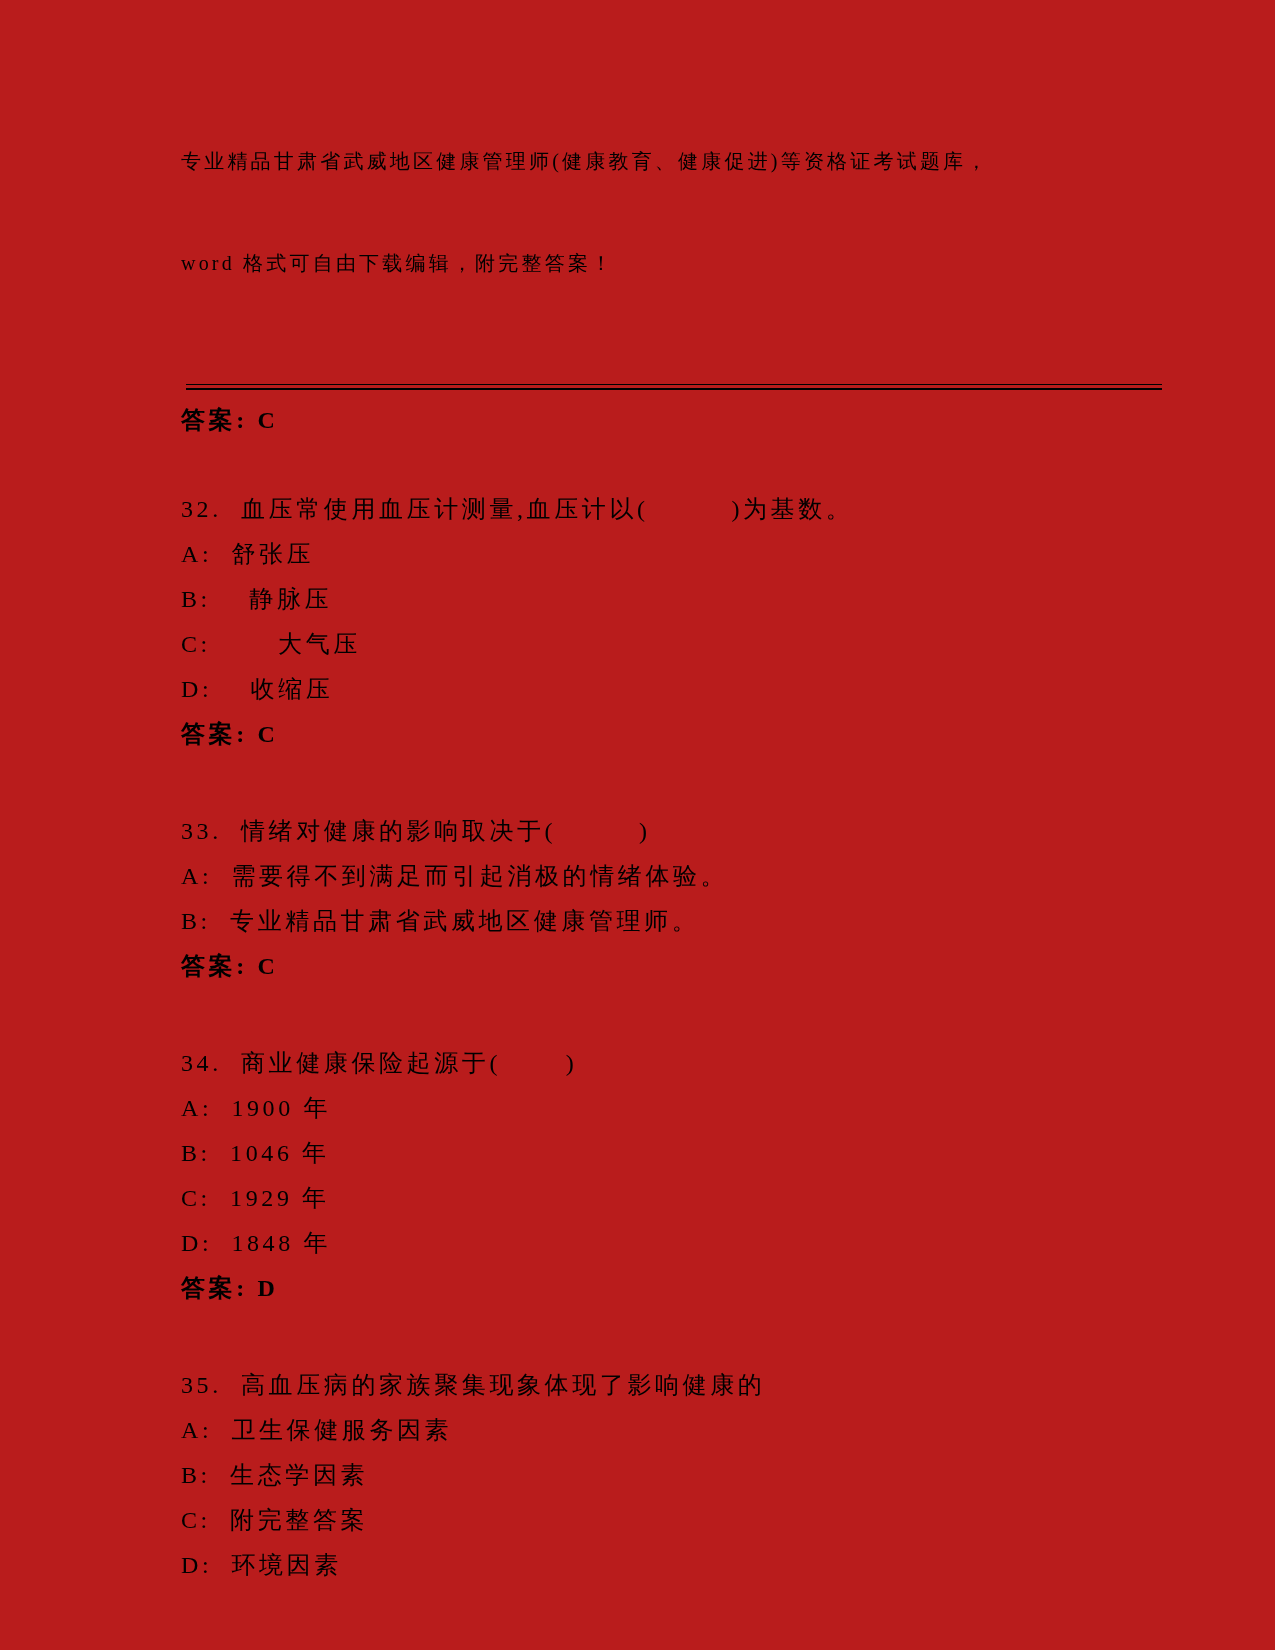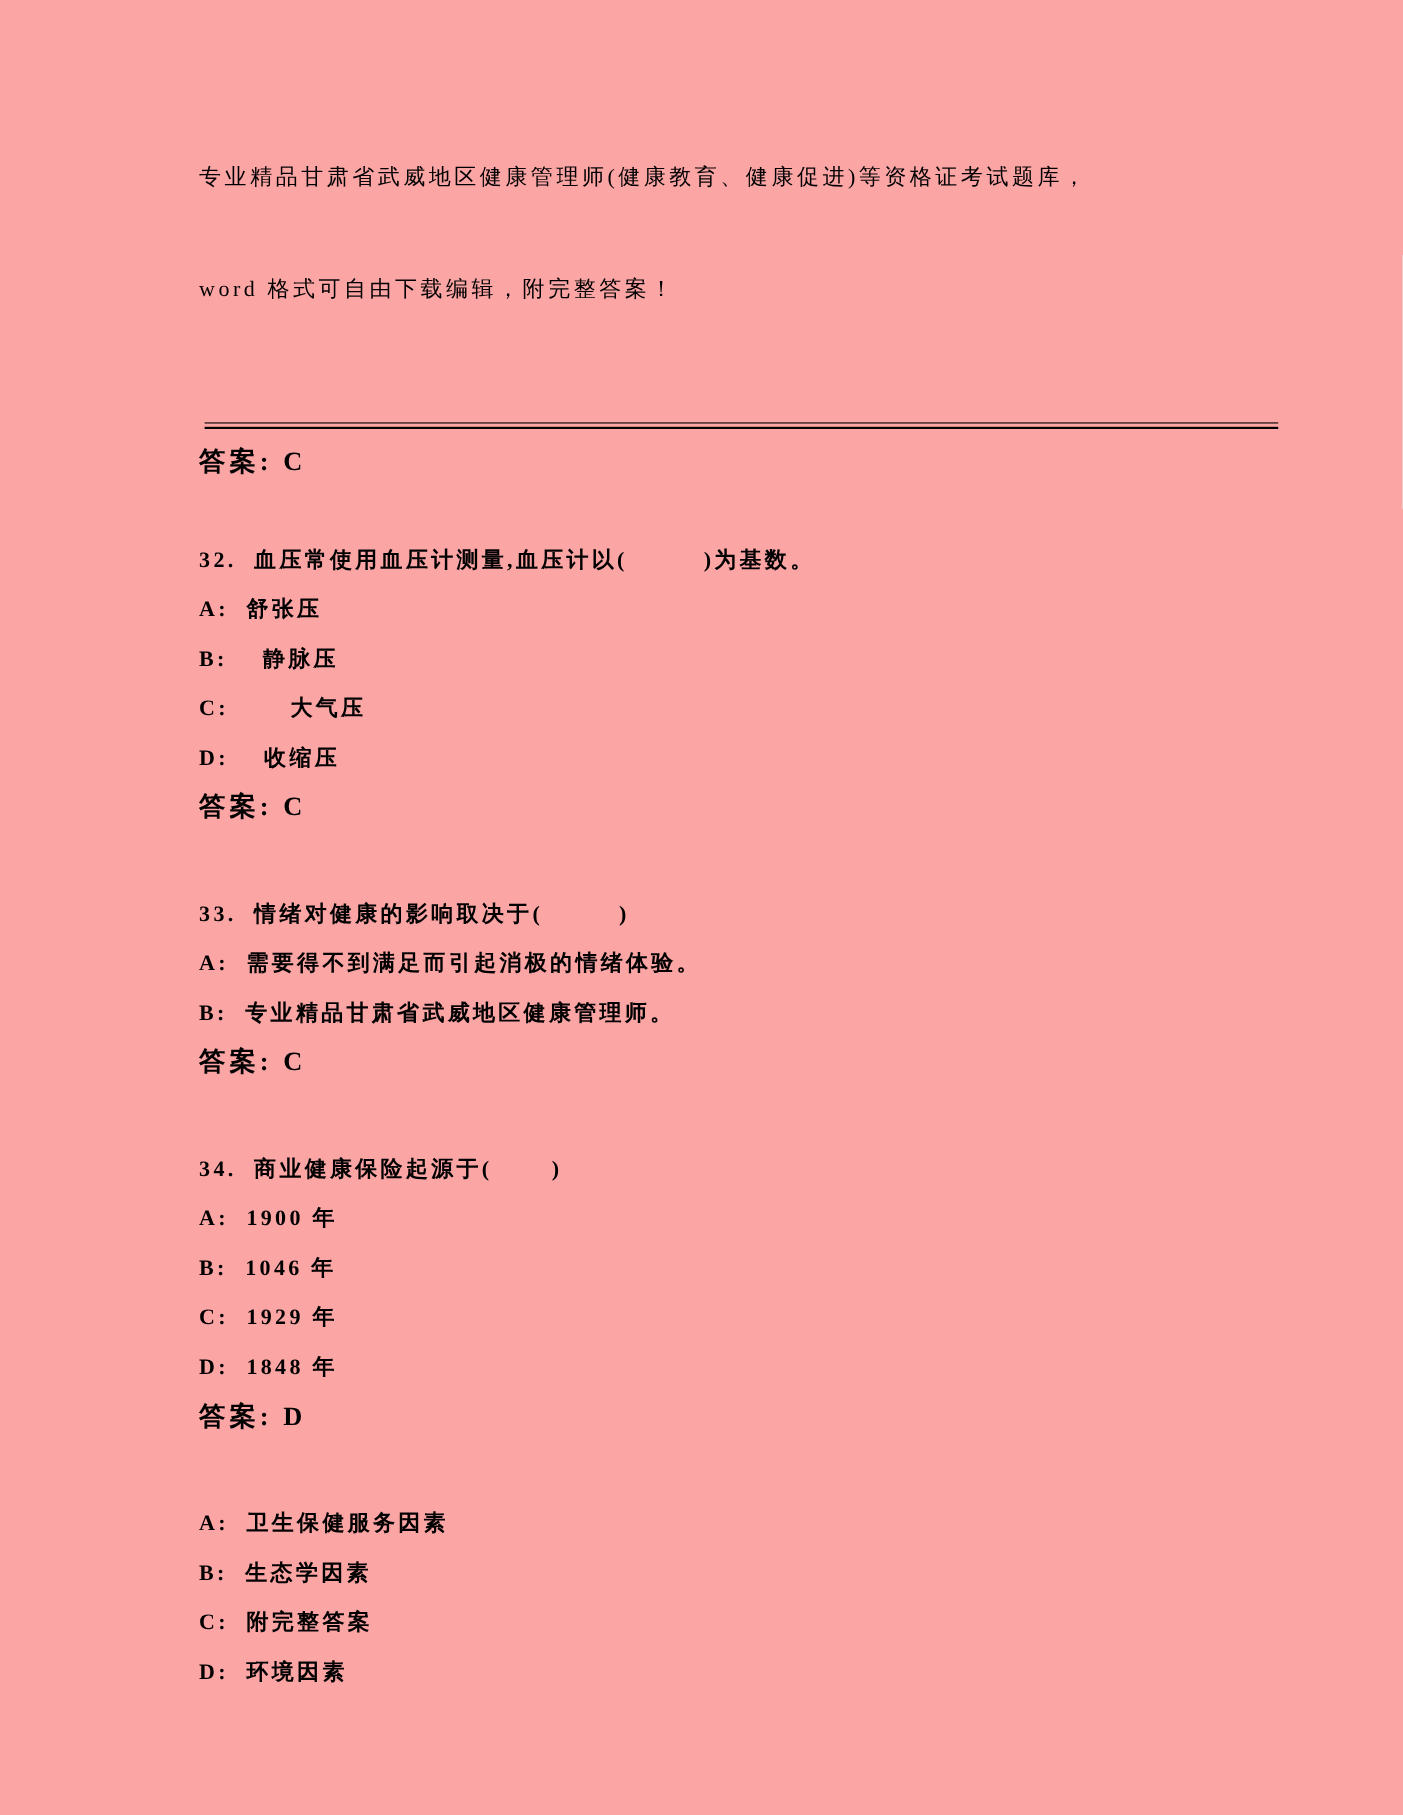--- a/index.html
+++ b/index.html
@@ -1,21 +1,21 @@
 <!DOCTYPE html>
 <html><head>
 <meta charset="utf-8">
 <style>
   html, body { margin: 0; padding: 0; background: #e9e9e9; }
   .page {
     position: relative;
     width: 1275px;
     height: 1650px;
     margin: 0 auto;
-    background: #fca5a5;
+    background: #b91c1c;
     color: #000000;
     font-family: "Liberation Serif", "DejaVu Serif", serif;
     overflow: hidden;
   }
   .content {
     padding: 76px 110px 0 181px;
   }
   .doc-header {
     font-size: 20px;
     line-height: 34px;
@@ -41,23 +41,23 @@
     margin-top: 8px;
   }
   .question-block {
     margin-top: 52px;
   }
   .question-block.first {
     margin-top: 44px;
   }
   .question-text,
   .option-line {
-    font-size: 20px;
+    font-size: 24px;
     line-height: 45px;
-    font-weight: bold;
+    font-weight: normal;
     letter-spacing: 0.15em;
     white-space: pre-wrap;
   }
 </style>
 </head>
 <body>
 
 <div class="page">
   <div class="content">
 
@@ -89,20 +89,21 @@
     <section class="question-block">
       <div class="question-text">34.  商业健康保险起源于(　　 )</div>
       <div class="option-line">A:  1900 年</div>
       <div class="option-line">B:  1046 年</div>
       <div class="option-line">C:  1929 年</div>
       <div class="option-line">D:  1848 年</div>
       <div class="answer-line">答案: D</div>
     </section>
 
     <section class="question-block">
+      <div class="question-text">35.  高血压病的家族聚集现象体现了影响健康的</div>
       <div class="option-line">A:  卫生保健服务因素</div>
       <div class="option-line">B:  生态学因素</div>
       <div class="option-line">C:  附完整答案</div>
       <div class="option-line">D:  环境因素</div>
     </section>
 
   </div>
 </div>
 
 </body></html>

